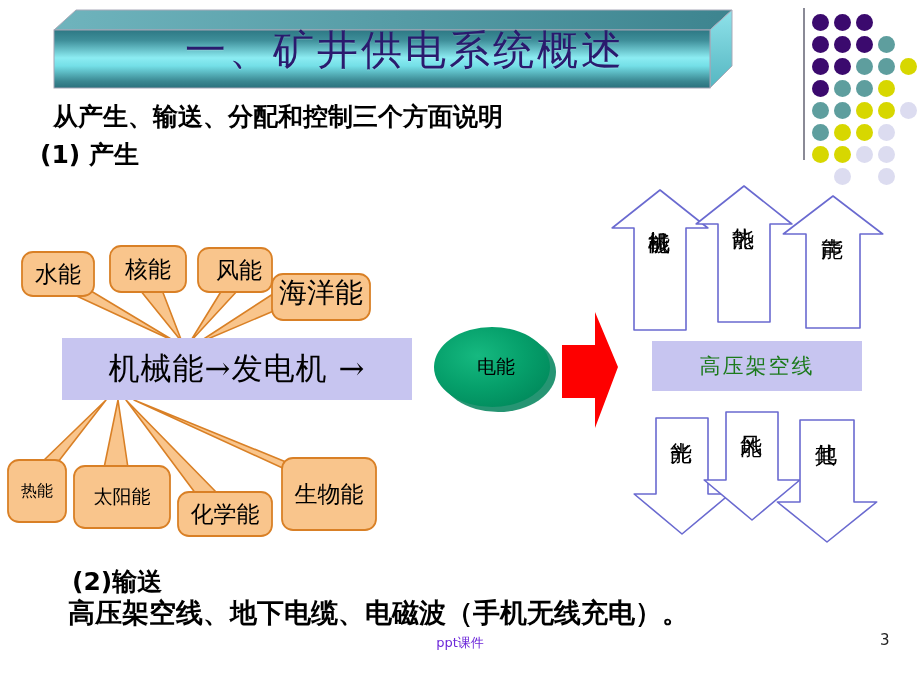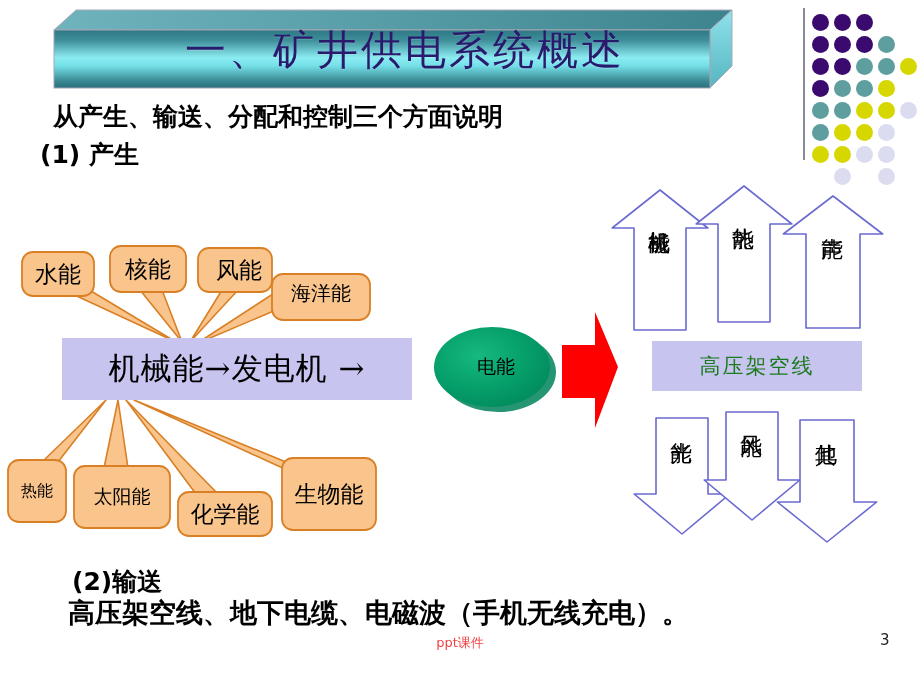--- a/index.html
+++ b/index.html
@@ -38,21 +38,21 @@
     font-family:"DejaVu Sans","Liberation Sans",sans-serif;
     color:#000;font-weight:700;white-space:nowrap;
   }
   .t-intro{left:40px;top:100px;font-size:25px;margin-left:13px;}
   .t-item1{left:40px;top:138px;font-size:25px;}
   .t-item2{left:72px;top:565px;font-size:25px;}
   .t-item2b{left:68px;top:595px;font-size:27px;}
 
   .footer-note{
     position:absolute;left:0;top:634px;width:920px;text-align:center;
-    font-size:13px;color:#ef4444;
+    font-size:13px;color:#6d28d9;
     font-family:"DejaVu Sans","Liberation Sans",sans-serif;
   }
   .page-num{
     position:absolute;left:880px;top:631px;width:24px;text-align:left;
     font-size:15px;color:#222;
     font-family:"DejaVu Sans","Liberation Sans",sans-serif;
   }
 
   
   .mainbox{
@@ -243,21 +243,21 @@
 
   <div class="ellipse-label">电能</div>
 
   <div class="devbox"></div>
   <div class="devbox-label">高压架空线</div>
 
   <div id="bubble-labels">
       <div class="bub-label" style="left: 22px; top: 252px; width: 72px; height: 44px; font-size: 23px;">水能</div>
       <div class="bub-label" style="left: 110px; top: 246px; width: 76px; height: 46px; font-size: 23px;">核能</div>
       <div class="bub-label" style="left: 198px; top: 248px; width: 82px; height: 44px; font-size: 23px;">风能</div>
-      <div class="bub-label" style="left: 272px; top: 274px; width: 98px; height: 38px; font-size: 20px;">海洋能</div>
+      <div class="bub-label" style="left: 272px; top: 274px; width: 98px; height: 38px; font-size: 28px;">海洋能</div>
       <div class="bub-label" style="left: 8px; top: 460px; width: 58px; height: 62px; font-size: 16px;">热能</div>
       <div class="bub-label" style="left: 74px; top: 466px; width: 96px; height: 62px; font-size: 19px;">太阳能</div>
       <div class="bub-label" style="left: 178px; top: 492px; width: 94px; height: 44px; font-size: 23px;">化学能</div>
       <div class="bub-label" style="left: 282px; top: 458px; width: 94px; height: 72px; font-size: 23px;">生物能</div>
     </div>
   <div id="arrow-labels">
       <div class="varrow-label" style="left: 648px; top: 214px; height: 100px;">机械能</div>
       <div class="varrow-label" style="left: 732px; top: 210px; height: 96px;">热能</div>
       <div class="varrow-label" style="left: 821px; top: 220px; height: 92px;">声能</div>
       <div class="varrow-label" style="left: 670px; top: 424px; height: 76px;">光能</div>

